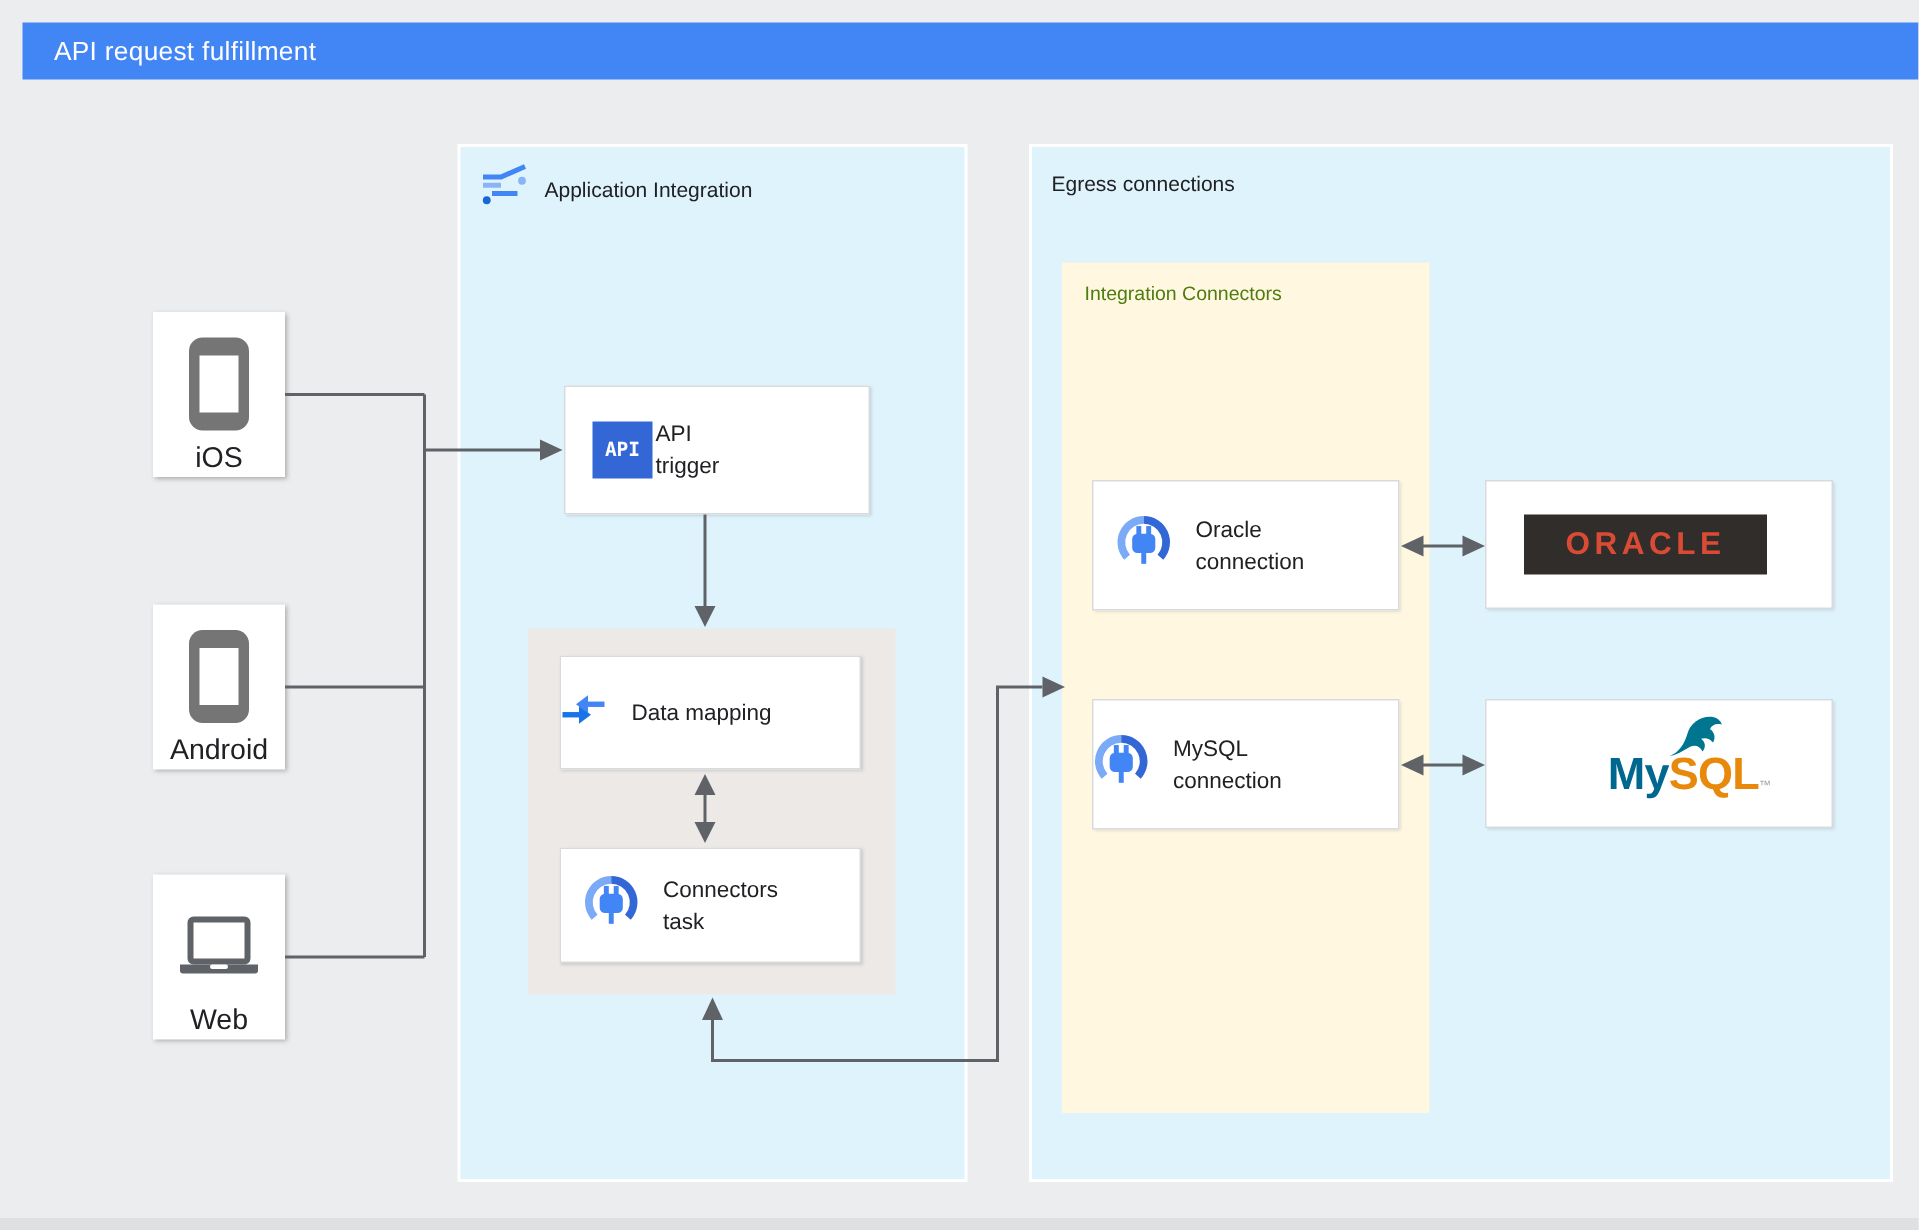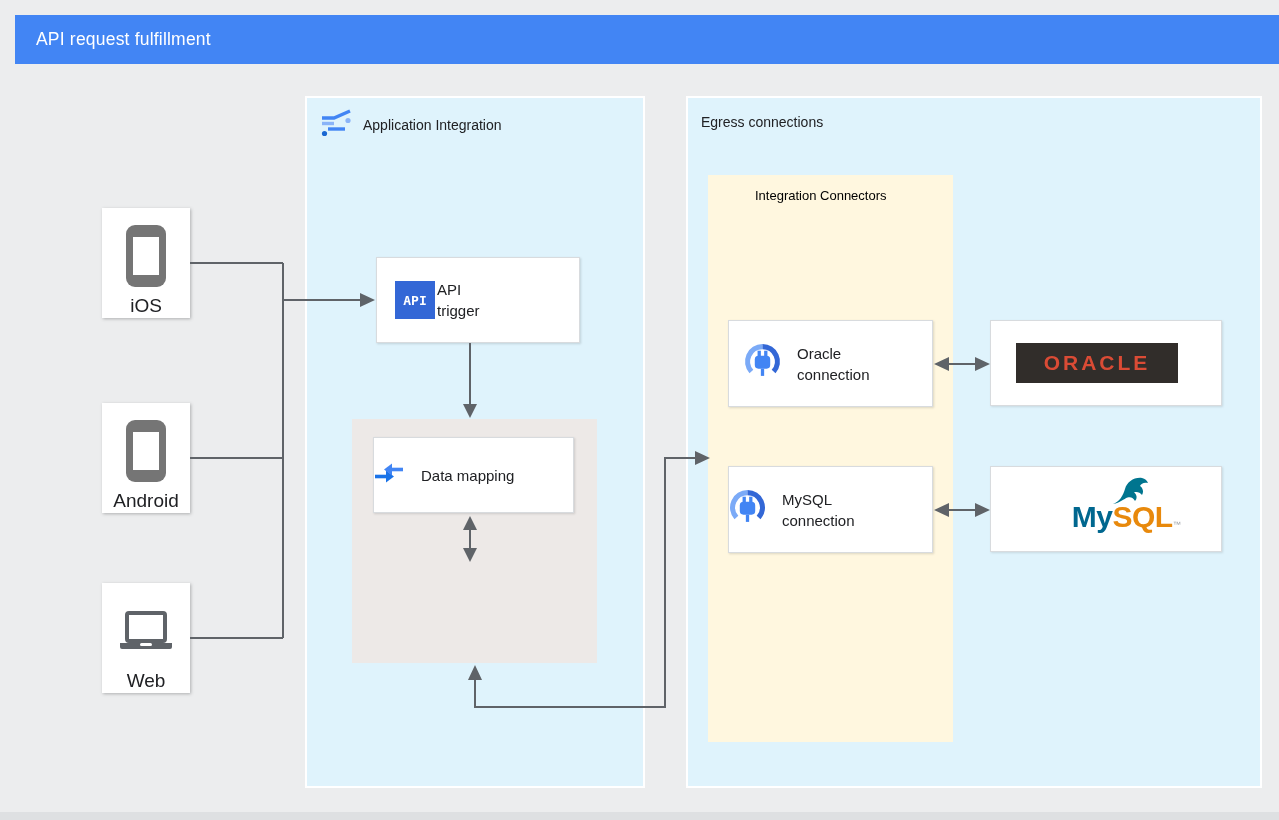--- a/index.html
+++ b/index.html
@@ -1,27 +1,27 @@
 <!DOCTYPE html>
 <html><head>
 <meta charset="utf-8">
 <style>
   html,body{margin:0;padding:0;}
   body{font-family:"Liberation Sans",sans-serif;background:#ECEDEE;}
   #canvas{position:relative;width:1279px;height:820px;background:#ECEDEE;overflow:hidden;}
 
-  .titlebar{position:absolute;left:15px;top:15px;width:1264px;height:49px;background:#4285F4;
+  .titlebar{position:absolute;left:15px;top:15px;width:1264px;height:38px;background:#4285F4;
     display:flex;align-items:center;padding-left:21px;box-sizing:border-box;}
   .titlebar span{color:#FFFFFF;font-size:17.5px;letter-spacing:.2px;}
 
   .panel{position:absolute;background:#DFF3FC;border:2px solid #FFFFFF;box-sizing:border-box;}
   .panel-label{position:absolute;font-size:14px;color:#202124;}
 
   .subpanel{position:absolute;box-sizing:border-box;}
-  .subpanel-label{position:absolute;font-size:13px;color:#000000;margin-left:32px;}
+  .subpanel-label{position:absolute;font-size:13px;color:#4d7c0f;}
 
   .client-card{position:absolute;width:88px;height:110px;background:#FFFFFF;
     box-shadow:1px 1px 3px rgba(60,64,67,.35);display:flex;flex-direction:column;
     align-items:center;justify-content:flex-start;}
   .client-card .dev-icon{margin-top:16px;height:64px;display:flex;align-items:center;}
   .client-card .dev-label{font-size:19px;color:#202124;margin-top:7px;}
 
   .node{position:absolute;background:#FFFFFF;border:1px solid #D8DBDE;box-sizing:border-box;
     box-shadow:1px 1px 2px rgba(60,64,67,.18);display:flex;align-items:center;}
   .node .txt{font-size:15px;color:#202124;line-height:21px;}
@@ -126,20 +126,36 @@
       <svg width="30" height="26" viewBox="0 0 30 26">
         <path d="M1 16.5 h12" stroke="#1A73E8" stroke-width="3.6" fill="none"></path>
         <path d="M12 10.5 L12 22.5 L20 16.5 Z" fill="#1A73E8"></path>
         <path d="M29 9.5 h-12" stroke="#4285F4" stroke-width="3.6" fill="none"></path>
         <path d="M18 3.5 L18 15.5 L10 9.5 Z" fill="#4285F4"></path>
       </svg>
     </span>
     <span class="txt">Data mapping</span>
   </div>
 
+  <div class="node" style="left:373px;top:565px;width:201px;height:77px;gap:16px;padding-left:15px;">
+    <span>
+      <svg width="37" height="37" viewBox="0 0 36 36">
+        <path d="M18 3.5 A14.5 14.5 0 0 0 7.2 27.7" stroke="#7BAAF7" stroke-width="5" fill="none"></path>
+        <path d="M18 3.5 A14.5 14.5 0 0 1 28.8 27.7" stroke="#3367D6" stroke-width="5" fill="none"></path>
+        <rect x="13.2" y="7.5" width="3.2" height="7" fill="#4285F4"></rect>
+        <rect x="19.6" y="7.5" width="3.2" height="7" fill="#4285F4"></rect>
+        <rect x="10.5" y="12.5" width="15" height="12.5" rx="3.5" fill="#4285F4"></rect>
+        <rect x="16.4" y="25" width="3.2" height="7" fill="#4285F4"></rect>
+      </svg>
+    </span>
+    <div class="txt">
+      <div>Connectors</div>
+      <div>task</div>
+    </div>
+  </div>
 
   <div class="node" style="left:728px;top:320px;width:205px;height:87px;gap:16px;padding-left:15px;">
     <span>
       <svg width="37" height="37" viewBox="0 0 36 36">
         <path d="M18 3.5 A14.5 14.5 0 0 0 7.2 27.7" stroke="#7BAAF7" stroke-width="5" fill="none"></path>
         <path d="M18 3.5 A14.5 14.5 0 0 1 28.8 27.7" stroke="#3367D6" stroke-width="5" fill="none"></path>
         <rect x="13.2" y="7.5" width="3.2" height="7" fill="#4285F4"></rect>
         <rect x="19.6" y="7.5" width="3.2" height="7" fill="#4285F4"></rect>
         <rect x="10.5" y="12.5" width="15" height="12.5" rx="3.5" fill="#4285F4"></rect>
         <rect x="16.4" y="25" width="3.2" height="7" fill="#4285F4"></rect>

